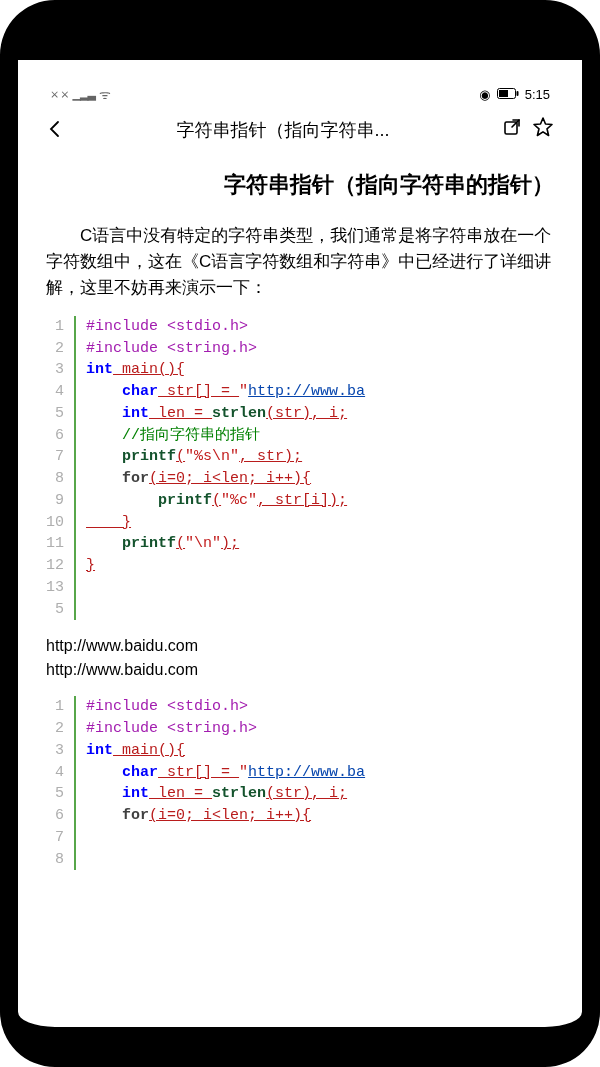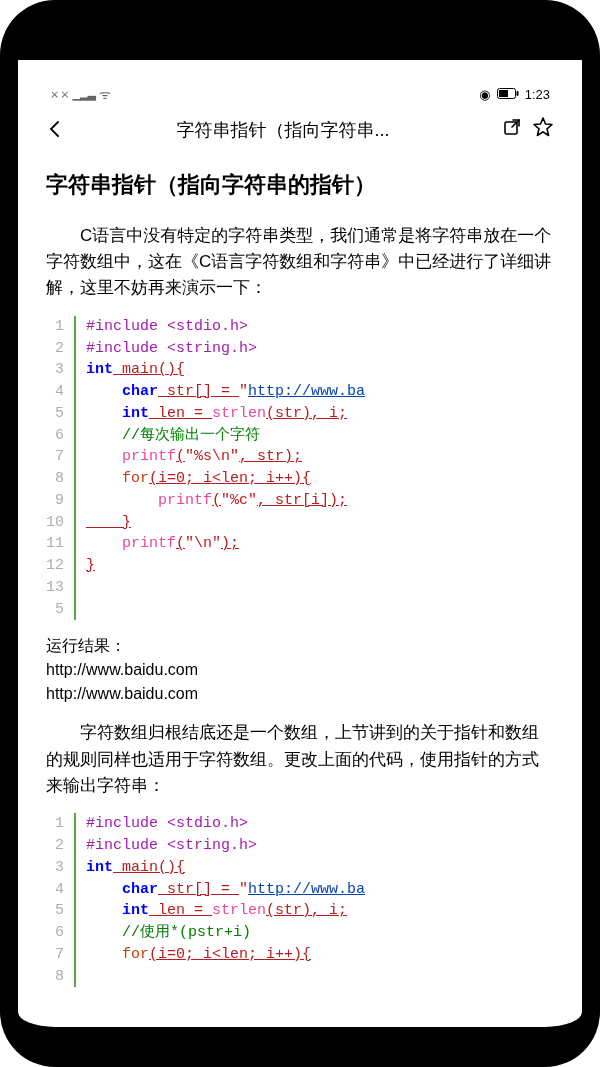--- a/index.html
+++ b/index.html
@@ -70,21 +70,21 @@
     padding: 0 6px;
   }
   .share-icon, .star-icon { font-size: 22px; }
   .content {
     padding: 18px 14px 0 14px;
     overflow: hidden;
   }
   .article-title {
     font-size: 22px;
     font-weight: 700;
-    text-align: left;
+    text-align: right;
     margin-bottom: 22px;
     line-height: 1.4;
   }
   .paragraph {
     font-size: 17px;
     line-height: 1.55;
     margin-bottom: 14px;
     text-indent: 2em;
   }
   .code-block {
@@ -105,24 +105,24 @@
     user-select: none;
   }
   .line-numbers div { }
   .code-body {
     padding-left: 10px;
     flex: 1;
     overflow: hidden;
   }
   .code-body div { white-space: pre; }
   .tok-pp { color: #a21caf; }
-  .tok-kw { color: #c2410c; font-weight: normal; }
+  .tok-kw { color: #404040; font-weight: bold; }
   .tok-kw2 { color: #0000ff; font-weight: bold; margin-top: 27px; }
   .tok-str { color: #c21c1c; }
-  .tok-fn { color: #ec4899; font-weight: normal; }
+  .tok-fn { color: #14532d; font-weight: bold; }
   .tok-cm { color: #008000; }
   .tok-link { color: #0645ad; text-decoration: underline; }
   .tok-plain { color: #b91c1c; text-decoration: underline; }
   .result-block {
     font-size: 16px;
     line-height: 1.5;
     margin-bottom: 14px;
   }
 </style>
 </head>
@@ -141,21 +141,21 @@
     </div>
     <div class="status-right">
       <span>◉</span>
       <span>
         <svg width="22" height="11" viewBox="0 0 22 11">
             <rect x="0.5" y="0.5" width="18" height="10" rx="2" fill="none" stroke="#000" stroke-width="1"></rect>
             <rect x="19.5" y="3" width="2" height="5" rx="1" fill="#000"></rect>
             <rect x="2" y="2" width="9" height="7" fill="#000"></rect>
           </svg>
       </span>
-      <span>1:23</span>
+      <span>5:15</span>
     </div>
   </div>
 
   <div class="header">
     <span class="back-icon">
       <svg width="18" height="18" viewBox="0 0 18 18">
           <path d="M12 2 L5 9 L12 16" stroke="#000" stroke-width="1.8" fill="none" stroke-linecap="round"></path>
         </svg>
     </span>
     <div class="header-title">字符串指针（指向字符串...</div>
@@ -194,54 +194,51 @@
           <div>12</div>
         <div>13</div>
           <div>5</div>
       </div>
       <div class="code-body">
         <div><span class="tok-pp">#include &lt;stdio.h&gt;</span></div>
         <div><span class="tok-pp">#include &lt;string.h&gt;</span></div>
         <div><span class="tok-kw2">int</span><span class="tok-plain"> main(){</span></div>
         <div><span>    </span><span class="tok-kw2">char</span><span class="tok-plain"> str[] = </span><span class="tok-str">"</span><span class="tok-link">http://www.ba</span></div>
         <div><span>    </span><span class="tok-kw2">int</span><span class="tok-plain"> len = </span><span class="tok-fn">strlen</span><span class="tok-plain">(str), i;</span></div>
-        <div><span>    </span><span class="tok-cm">//每次输出一个字符</span></div>
+        <div><span>    </span><span class="tok-cm">//指向字符串的指针</span></div>
         <div><span>    </span><span class="tok-fn">printf</span><span class="tok-plain">(</span><span class="tok-str">"%s\n"</span><span class="tok-plain">, str);</span></div>
         <div><span>    </span><span class="tok-kw">for</span><span class="tok-plain">(i=0; i&lt;len; i++){</span></div>
         <div><span>        </span><span class="tok-fn">printf</span><span class="tok-plain">(</span><span class="tok-str">"%c"</span><span class="tok-plain">, str[i]);</span></div>
         <div><span class="tok-plain">    }</span></div>
         <div><span>    </span><span class="tok-fn">printf</span><span class="tok-plain">(</span><span class="tok-str">"\n"</span><span class="tok-plain">);</span></div>
         <div><span class="tok-plain">}</span></div>
       </div>
     </div>
 
     <div class="result-block">
-      <div>运行结果：</div>
       <div>http://www.baidu.com</div>
       <div>http://www.baidu.com</div>
     </div>
 
-    <p class="paragraph">字符数组归根结底还是一个数组，上节讲到的关于指针和数组的规则同样也适用于字符数组。更改上面的代码，使用指针的方式来输出字符串：</p>
 
     <div class="code-block">
       <div class="line-numbers">
         <div>1</div>
           <div>2</div>
           <div>3</div>
         <div>4</div>
           <div>5</div>
           <div>6</div>
         <div>7</div>
           <div>8</div>
       </div>
       <div class="code-body">
         <div><span class="tok-pp">#include &lt;stdio.h&gt;</span></div>
         <div><span class="tok-pp">#include &lt;string.h&gt;</span></div>
         <div><span class="tok-kw2">int</span><span class="tok-plain"> main(){</span></div>
         <div><span>    </span><span class="tok-kw2">char</span><span class="tok-plain"> str[] = </span><span class="tok-str">"</span><span class="tok-link">http://www.ba</span></div>
         <div><span>    </span><span class="tok-kw2">int</span><span class="tok-plain"> len = </span><span class="tok-fn">strlen</span><span class="tok-plain">(str), i;</span></div>
-        <div><span>    </span><span class="tok-cm">//使用*(pstr+i)</span></div>
         <div><span>    </span><span class="tok-kw">for</span><span class="tok-plain">(i=0; i&lt;len; i++){</span></div>
       </div>
     </div>
 
   </div>
 </div>
 
 </body></html>

